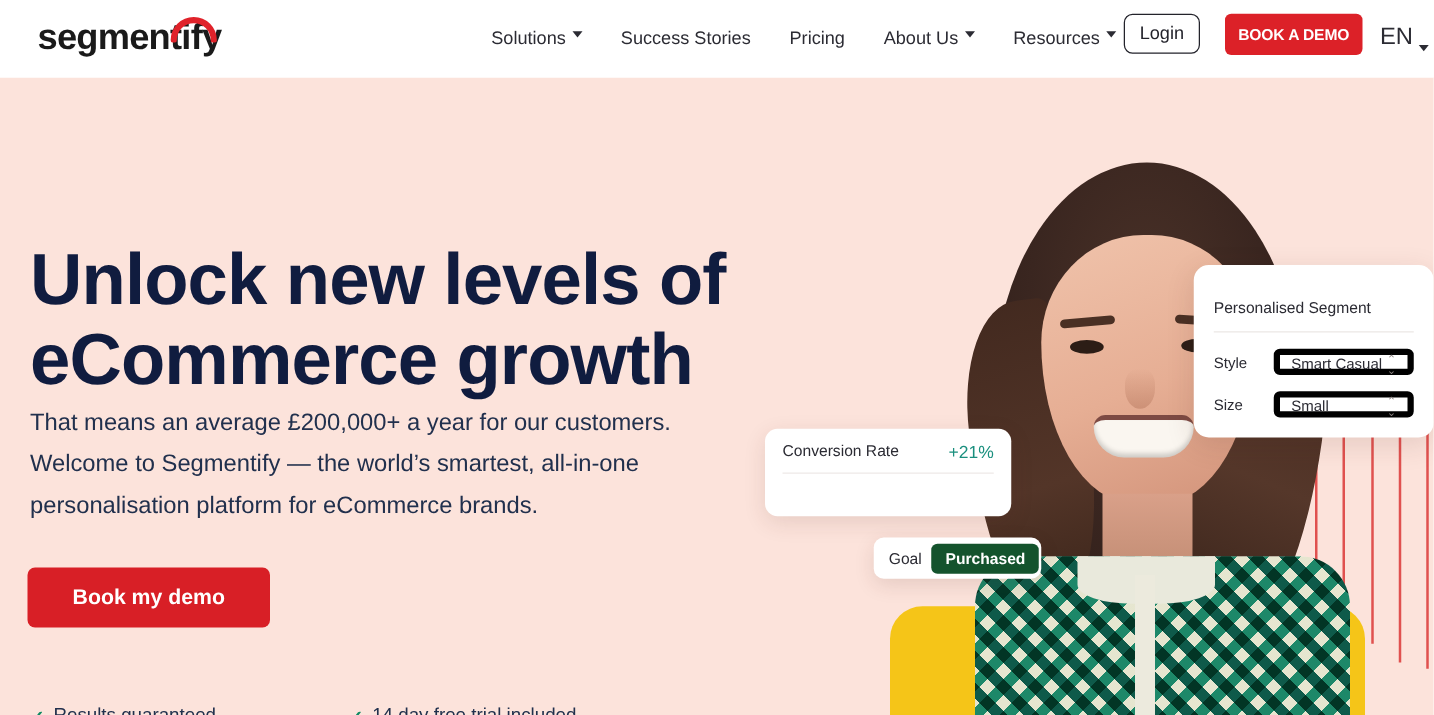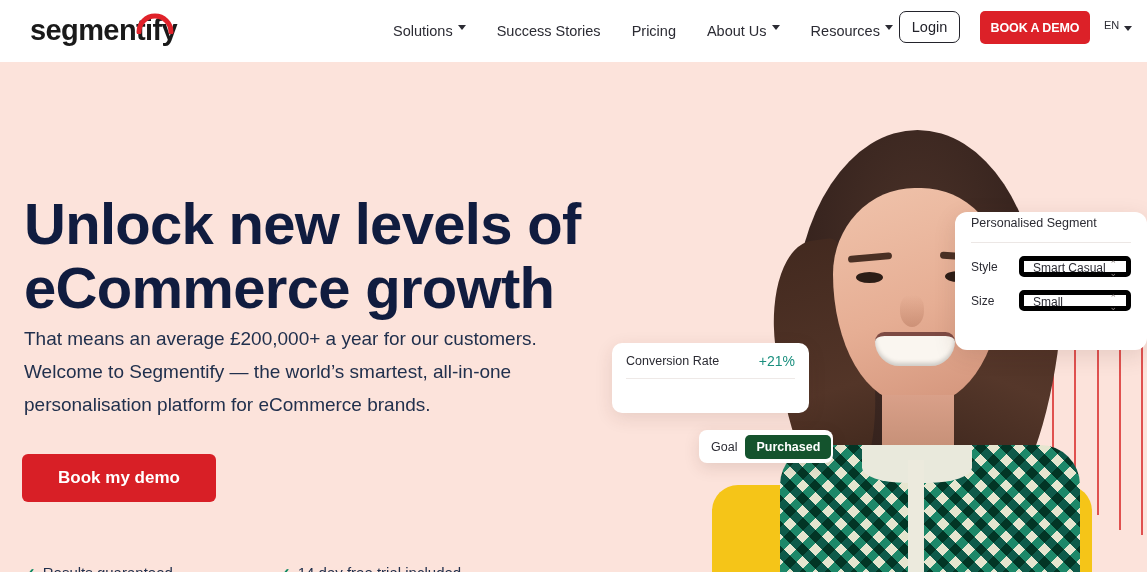--- a/index.html
+++ b/index.html
@@ -63,21 +63,21 @@
     border: none; border-radius: 5px;
     background: #dc2128; color: #ffffff;
     font-size: 12.5px; font-weight: 700; letter-spacing: -0.1px;
     font-family: "Liberation Sans", sans-serif;
     cursor: pointer;
     display: flex; align-items: center; justify-content: center;
   }
   .lang {
     position: absolute; left: 1104px; top: 19px;
     display: flex; align-items: flex-end; gap: 5px;
-    font-size: 11px; color: #2b2b33; cursor: pointer;
+    font-size: 19px; color: #2b2b33; cursor: pointer;
   }
 
   
   .hero {
     position: absolute; top: 62px; left: 0;
     width: 1147px; height: 510px;
     background: #fce3db;
     overflow: hidden;
   }
 
@@ -176,21 +176,21 @@
     width: 16px; height: 175px;
     background: #eceadd;
   }
 
   
   .card-segment {
     position: absolute; left: 955px; top: 150px;
     width: 192px; height: 138px;
     background: #ffffff; border-radius: 12px;
     box-shadow: 0 6px 22px rgba(80,40,30,0.13);
-    padding: 4px 0 0 0;
+    padding: 27px 0 0 0;
     z-index: 20;
   }
   .card-segment-title {
     font-size: 12.5px; color: #2b2b33; padding: 0 16px 12px 16px;
   }
   .card-divider { height: 1px; background: #ece7e5; margin: 0 16px; }
   .seg-row {
     display: flex; align-items: center;
     padding: 0 16px; margin-top: 13px;
   }

